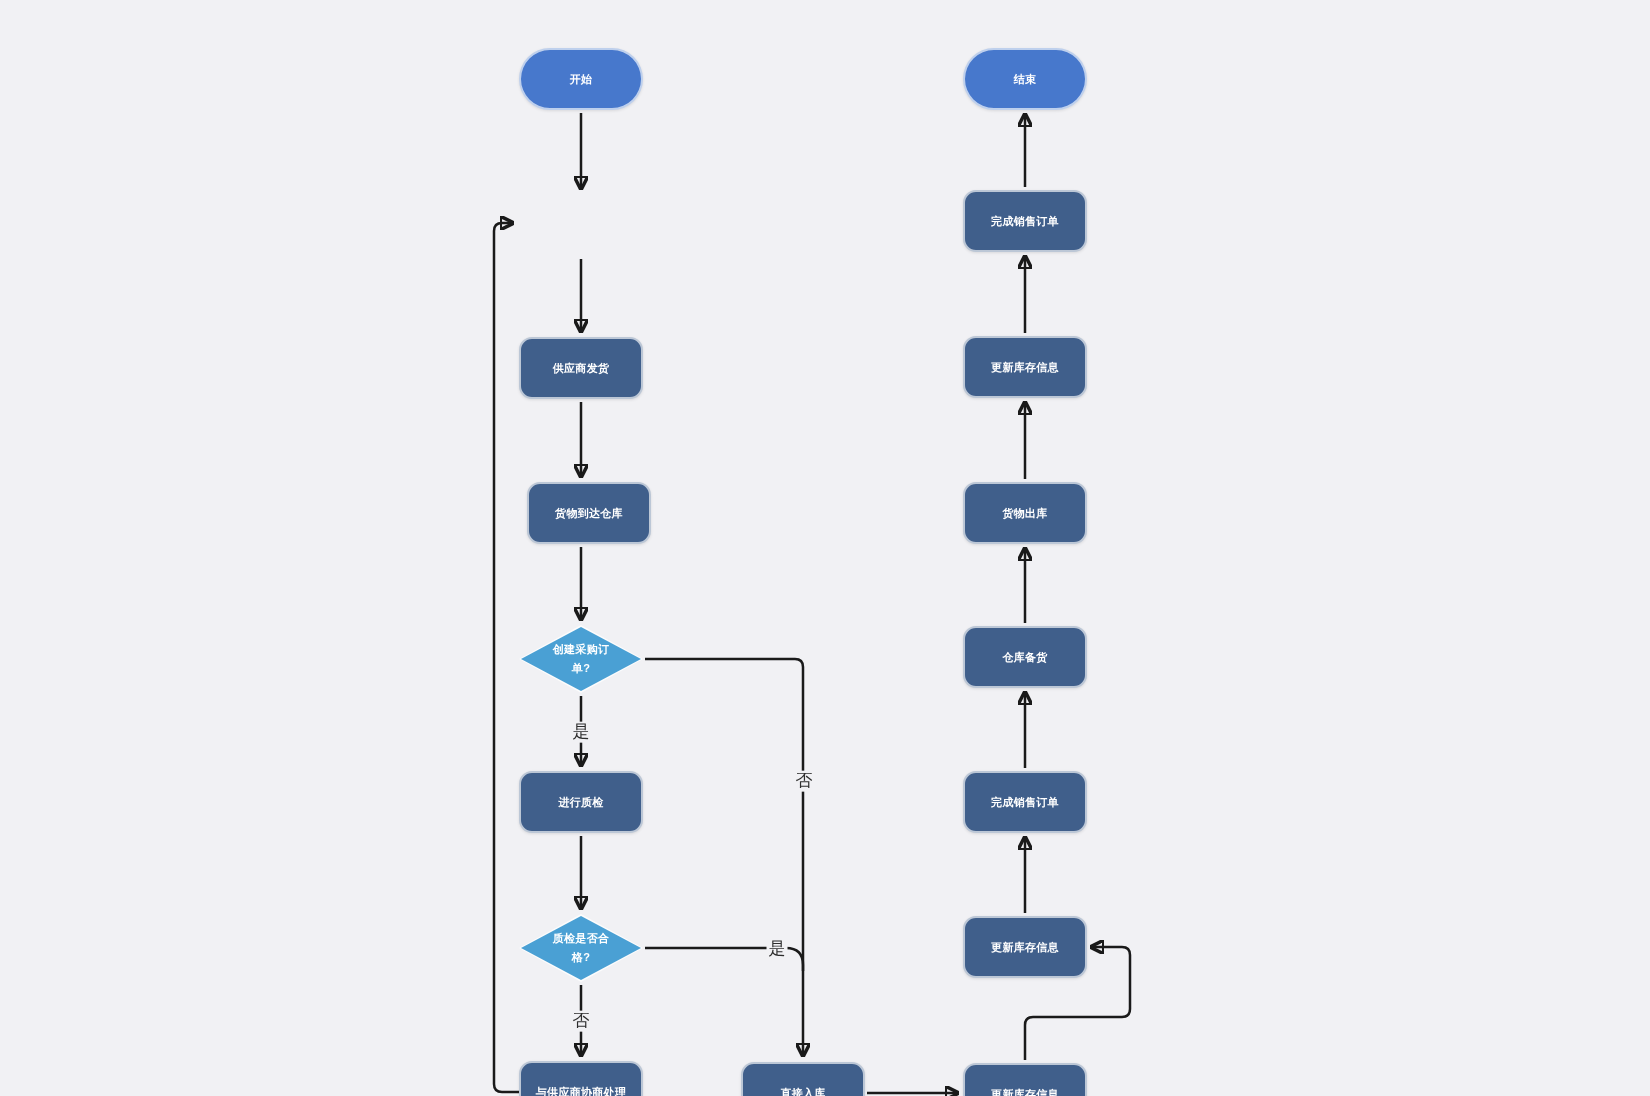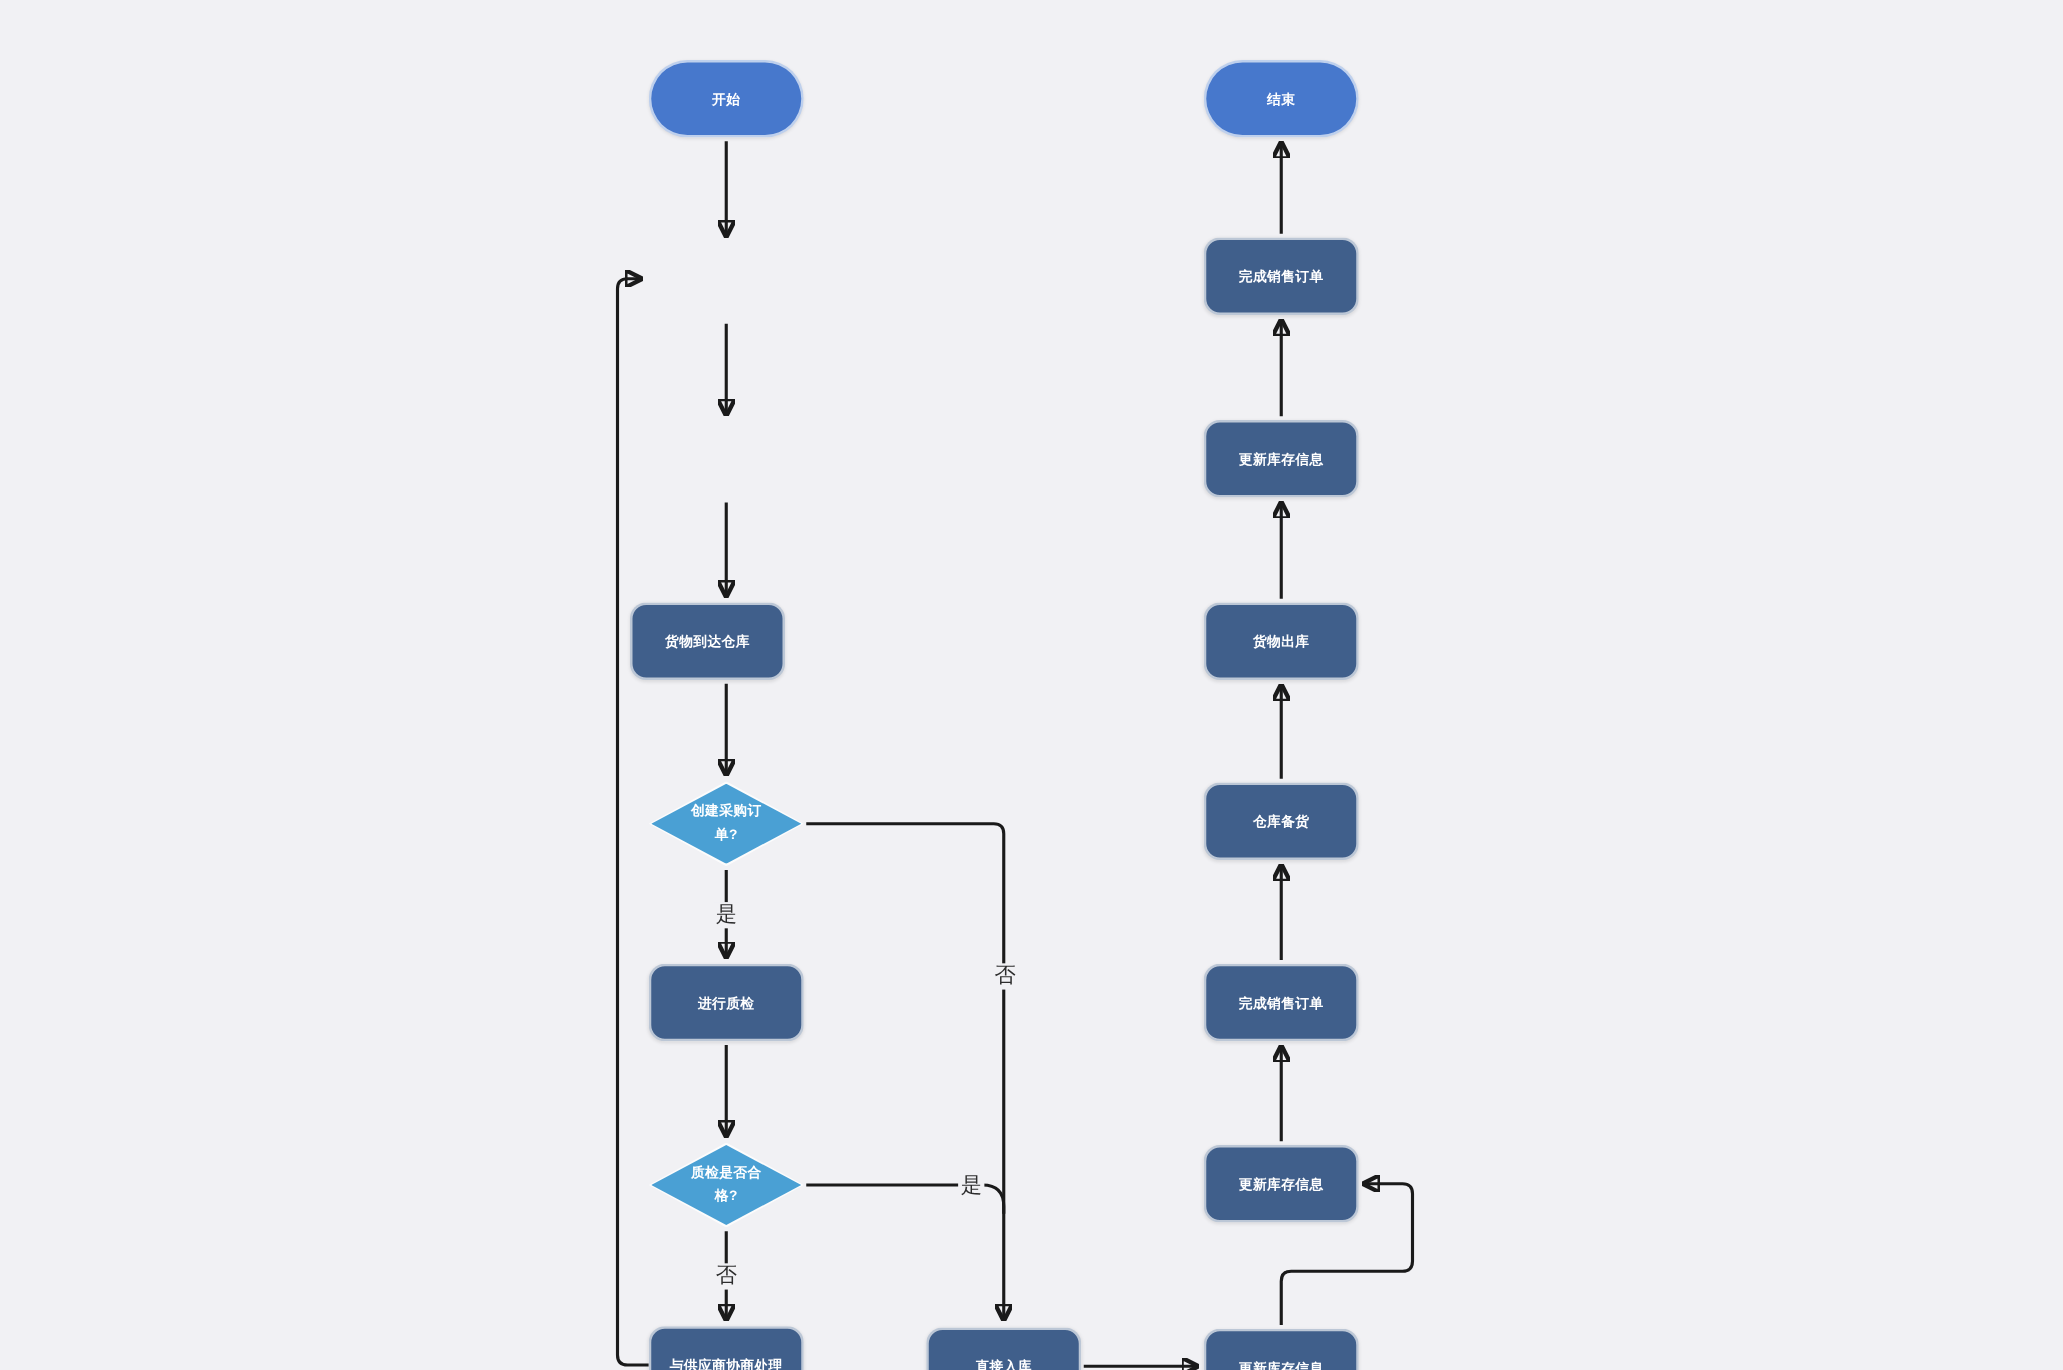--- a/index.html
+++ b/index.html
@@ -58,21 +58,24 @@
     <path d="M1025 728 L1025 653" marker-end="url(#arrow)"></path>
     <path d="M1025 583 L1025 509" marker-end="url(#arrow)"></path>
     <path d="M1025 439 L1025 363" marker-end="url(#arrow)"></path>
     <path d="M1025 293 L1025 217" marker-end="url(#arrow)"></path>
     <path d="M1025 147 L1025 75" marker-end="url(#arrow)"></path>
   </svg>
 
   <div class="node terminal" style="left:519px;top:8px">
     <span class="node-label">开始</span>
   </div>
-  <div class="node process" style="left:504px;top:442px">
+  <div class="node process" style="left:519px;top:297px">
+    <span class="node-label">供应商发货</span>
+  </div>
+  <div class="node process" style="left:527px;top:442px">
     <span class="node-label">货物到达仓库</span>
   </div>
   <div class="diamond" style="left:519px;top:585px">
     <div class="diamond-outer"></div>
     <div class="diamond-fill"></div>
     <span class="diamond-label">创建采购订单?</span>
   </div>
   <div class="node process" style="left:519px;top:731px">
     <span class="node-label">进行质检</span>
   </div>

